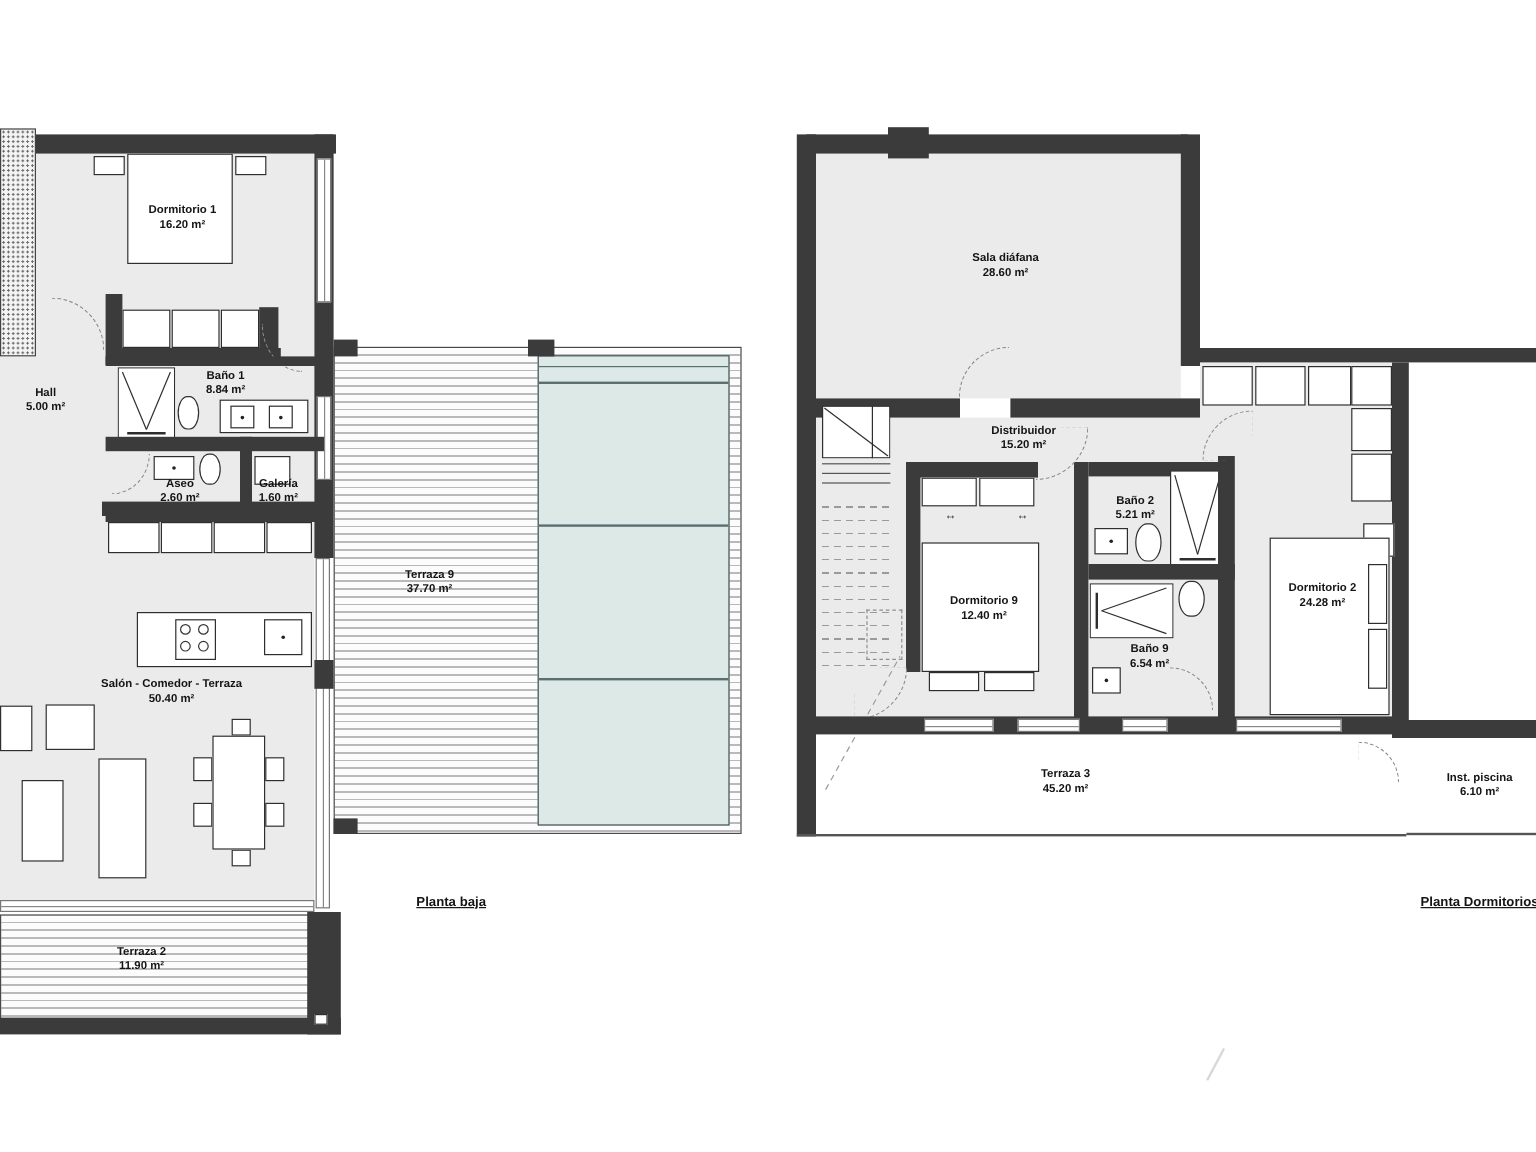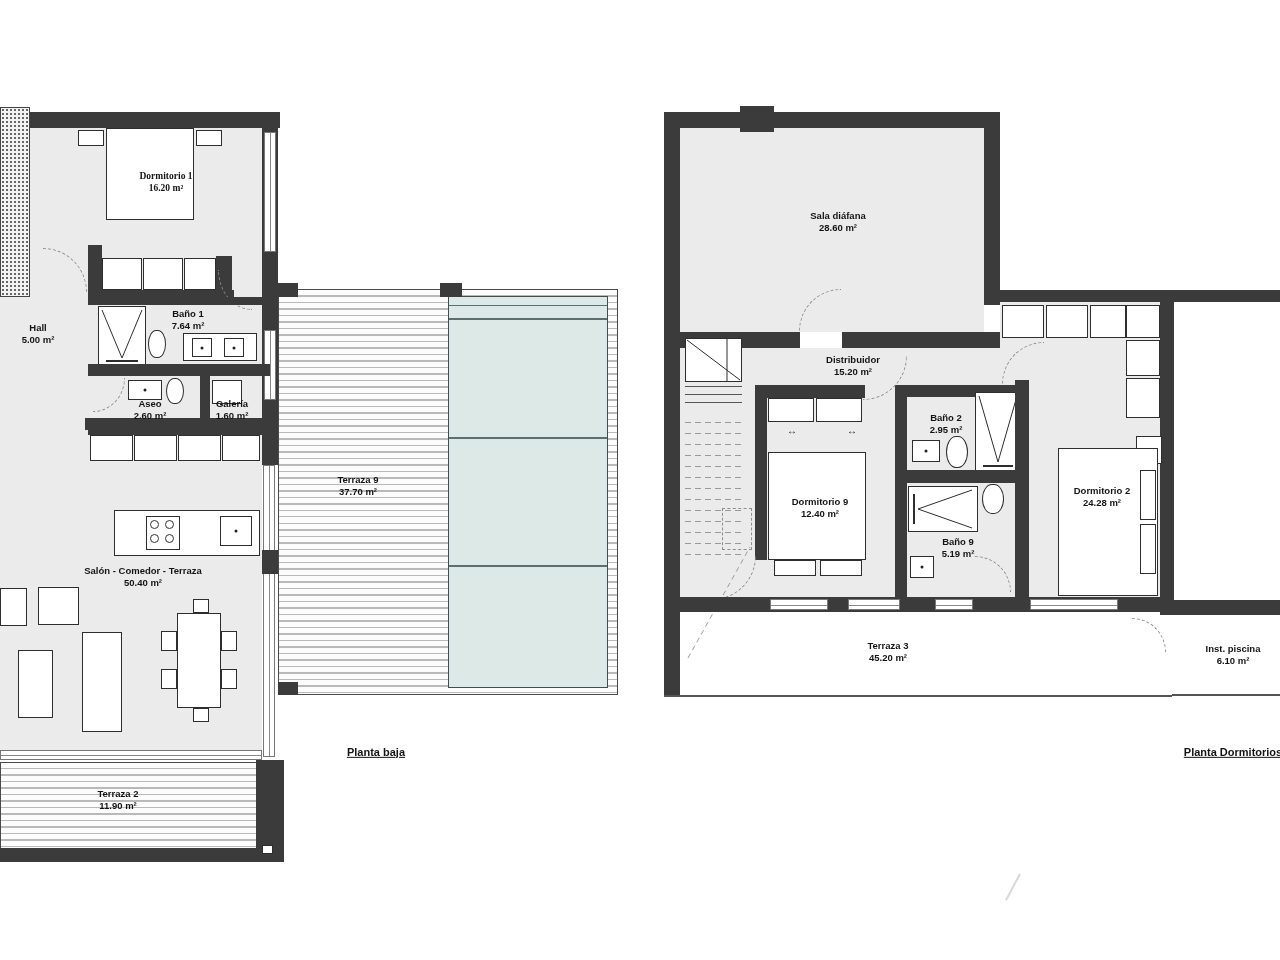--- a/index.html
+++ b/index.html
@@ -121,31 +121,31 @@
   <div class="wbox" style="left:161px;top:631px;width:16px;height:20px;"></div>
   <div class="wbox" style="left:161px;top:669px;width:16px;height:20px;"></div>
   <div class="wbox" style="left:221px;top:631px;width:16px;height:20px;"></div>
   <div class="wbox" style="left:221px;top:669px;width:16px;height:20px;"></div>
 
   <div class="window window-h" style="left:0px;top:750px;width:262px;height:10px;"></div>
   <div class="wall" style="left:0px;top:848px;width:284px;height:14px;"></div>
   <div class="wall" style="left:256px;top:760px;width:28px;height:102px;"></div>
   <div class="wbox" style="left:262px;top:845px;width:11px;height:9px;"></div>
 
-  <div class="lbl" style="left:166px;top:182px;font-family:Liberation Serif, serif;">
+  <div class="lbl" style="left:152px;top:182px;">
     <div>Dormitorio 1</div>
     <div>16.20 m²</div>
   </div>
   <div class="lbl" style="left:38px;top:334px;">
     <div>Hall</div>
     <div>5.00 m²</div>
   </div>
   <div class="lbl" style="left:188px;top:320px;">
     <div>Baño 1</div>
-    <div>7.64 m²</div>
+    <div>8.84 m²</div>
   </div>
   <div class="lbl" style="left:150px;top:410px;">
     <div>Aseo</div>
     <div>2.60 m²</div>
   </div>
   <div class="lbl" style="left:232px;top:410px;">
     <div>Galería</div>
     <div>1.60 m²</div>
   </div>
   <div class="lbl" style="left:358px;top:486px;">
@@ -251,33 +251,33 @@
   <div class="lbl" style="left:838px;top:222px;">
     <div>Sala diáfana</div>
     <div>28.60 m²</div>
   </div>
   <div class="lbl" style="left:853px;top:366px;">
     <div>Distribuidor</div>
     <div>15.20 m²</div>
   </div>
   <div class="lbl" style="left:946px;top:424px;">
     <div>Baño 2</div>
-    <div>2.95 m²</div>
+    <div>5.21 m²</div>
   </div>
   <div class="lbl" style="left:820px;top:508px;">
     <div>Dormitorio 9</div>
     <div>12.40 m²</div>
   </div>
   <div class="lbl" style="left:1102px;top:497px;">
     <div>Dormitorio 2</div>
     <div>24.28 m²</div>
   </div>
   <div class="lbl" style="left:958px;top:548px;">
     <div>Baño 9</div>
-    <div>5.19 m²</div>
+    <div>6.54 m²</div>
   </div>
   <div class="lbl" style="left:888px;top:652px;">
     <div>Terraza 3</div>
     <div>45.20 m²</div>
   </div>
   <div class="lbl" style="left:1233px;top:655px;text-align:center;">
     <div>Inst. piscina</div>
     <div>6.10 m²</div>
   </div>
   <div class="lbl title" style="left:1233px;top:752px;">Planta Dormitorios</div>

